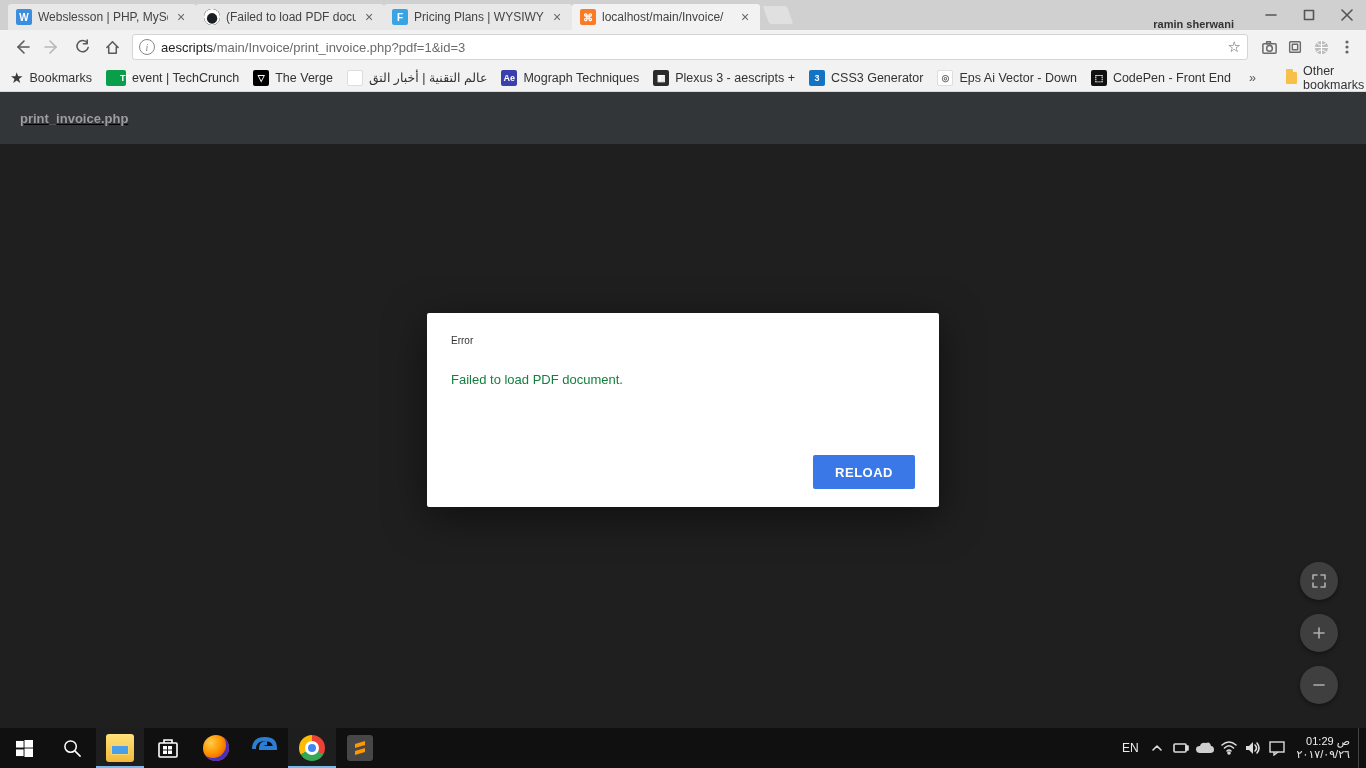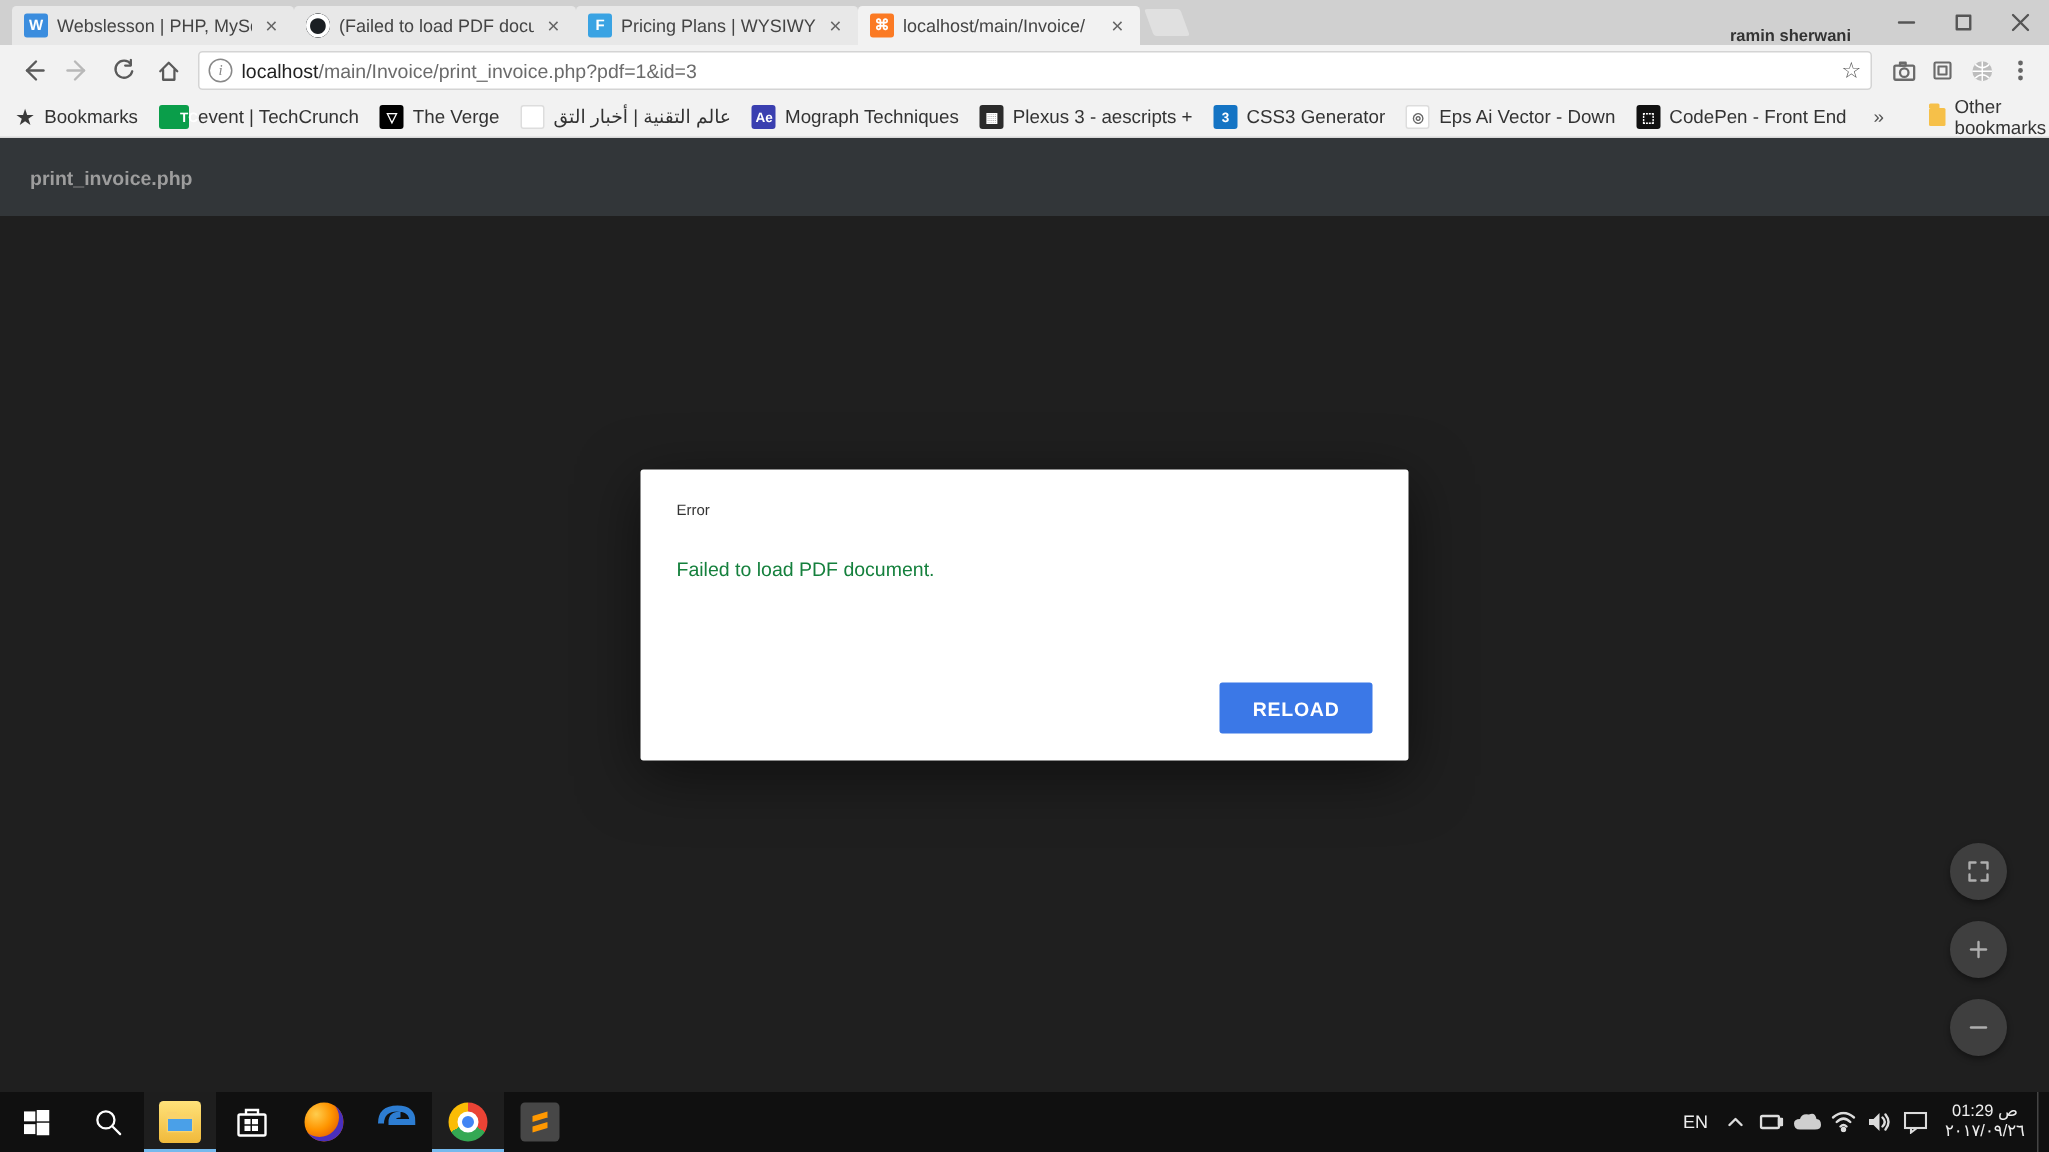--- a/index.html
+++ b/index.html
@@ -38,21 +38,21 @@
 .bm-item { display: flex; align-items: center; gap: 6px; white-space: nowrap; }
 .bm-icon { width: 16px; height: 16px; border-radius: 2px; display: flex; align-items: center; justify-content: center; font-size: 9px; font-weight: bold; color: #fff; }
 .bm-star { font-size: 15px; color: #3a3a3a; }
 .bm-spacer { flex: 1; }
 .bm-chevrons { color: #555; padding: 0 4px; letter-spacing: -2px; }
 .bm-other { display: flex; align-items: center; gap: 6px; }
 .bm-folder { width: 16px; height: 12px; background: #f6c049; border-radius: 1px; position: relative; }
 .bm-folder::before { content: ""; position: absolute; top: -3px; left: 0; width: 7px; height: 3px; background: #f6c049; border-radius: 1px 1px 0 0; }
 
 
-.viewer { position: relative; height: 636px; background: #1f1f1f; }
+.viewer { position: relative; height: 636px; background: #1f1f1f; text-decoration: underline; }
 .viewer-top { height: 52px; background: #323639; display: flex; align-items: center; padding: 0 20px; }
 .doc-name { font-size: 13px; color: #9d9d9d; font-weight: 600; }
 
 .dialog { position: absolute; left: 50%; top: 50%; transform: translate(-50%, -50%); width: 512px; background: #fff; border-radius: 2px; box-shadow: 0 10px 40px rgba(0,0,0,.5); padding: 22px 24px 18px; }
 .dialog h2 { font-size: 10px; font-weight: 400; color: #333; margin-bottom: 26px; }
 .dialog p { font-size: 13px; color: #15803d; margin-bottom: 68px; }
 .dialog .actions { display: flex; justify-content: flex-end; }
 .dialog button { background: #3b78e7; color: #fff; border: none; height: 34px; padding: 0 22px; font-size: 13px; font-weight: 600; letter-spacing: .5px; border-radius: 2px; cursor: pointer; }
 
 .fab-stack { position: absolute; right: 28px; bottom: 24px; display: flex; flex-direction: column; gap: 14px; }
@@ -60,21 +60,21 @@
 
 
 .taskbar { height: 40px; background: #101010; display: flex; align-items: center; color: #fff; }
 .task-left { display: flex; align-items: center; height: 100%; }
 .task-item { width: 48px; height: 40px; display: flex; align-items: center; justify-content: center; }
 .task-item .app { width: 28px; height: 28px; border-radius: 3px; display: flex; align-items: center; justify-content: center; }
 .active-underline { box-shadow: inset 0 -2px 0 #76b9ed; background: rgba(255,255,255,.06); }
 .task-right { margin-left: auto; display: flex; align-items: center; height: 100%; padding-right: 2px; }
 .tray-ic { width: 24px; height: 40px; display: flex; align-items: center; justify-content: center; color: #dcdcdc; font-size: 13px; }
 .tray-text { font-size: 12px; color: #eee; padding: 0 6px; }
-.clock { text-align: center; font-size: 11px; line-height: 13px; padding: 0 8px; color: #eee; }
+.clock { text-align: right; font-size: 11px; line-height: 13px; padding: 0 8px; color: #eee; }
 .show-desktop { width: 6px; height: 40px; border-left: 1px solid #444; }
 
 
 .sv { stroke: currentColor; fill: none; stroke-width: 1.6; stroke-linecap: round; stroke-linejoin: round; }
 </style>
 </head>
 <body>
 
 <div class="tabstrip">
   <div class="tab inactive">
@@ -141,21 +141,21 @@
     </div>
   <div class="tool-btn">
       <svg class="sv" width="17" height="17" viewBox="0 0 18 18">
         <path d="M3 9 L9 3 L15 9 M5 8 V15 H13 V8"></path>
       </svg>
     </div>
 
   <div class="omnibox">
     <span class="info-icon">i</span>
     <span class="url">
-      <span class="host">localhost</span><span class="path">/main/Invoice/print_invoice.php?pdf=1&amp;id=3</span>
+      <span class="host">aescripts</span><span class="path">/main/Invoice/print_invoice.php?pdf=1&amp;id=3</span>
     </span>
     <span class="spacer"></span>
     <span class="star">☆</span>
   </div>
 
   <div class="right-icons">
     <span class="ic">
         <svg class="sv" width="17" height="17" viewBox="0 0 18 18">
           <rect x="2" y="5" width="14" height="10" rx="1"></rect>
           <circle cx="9" cy="10" r="3"></circle>

